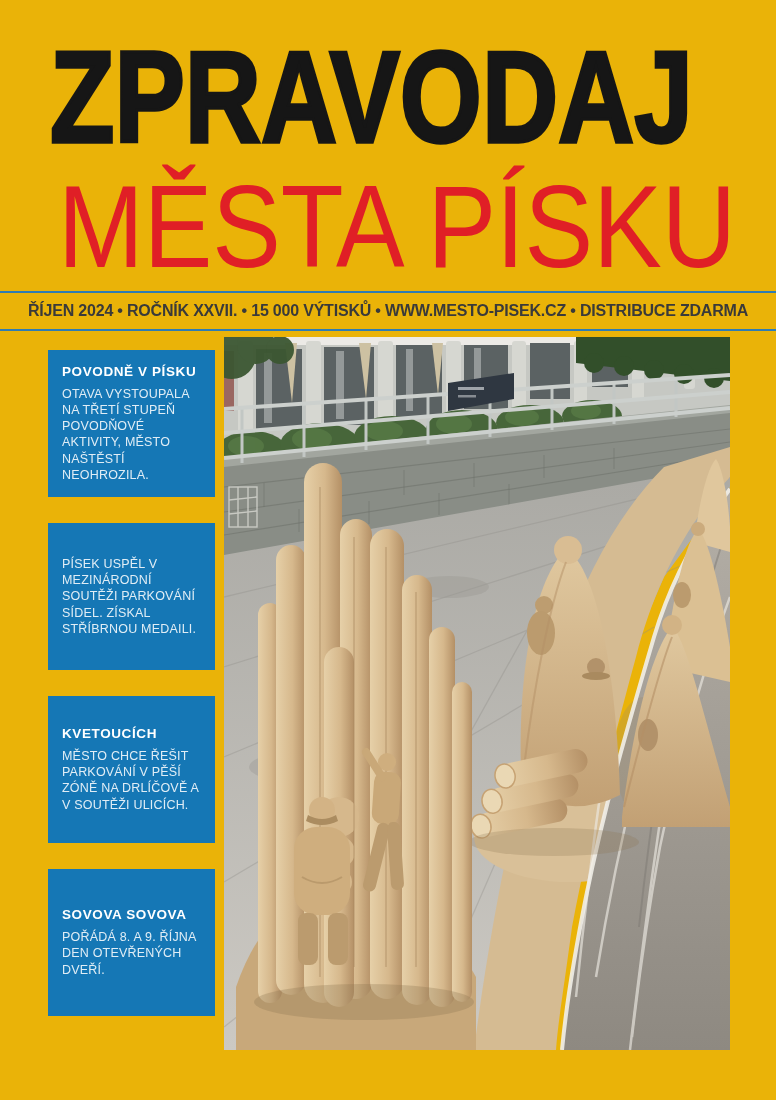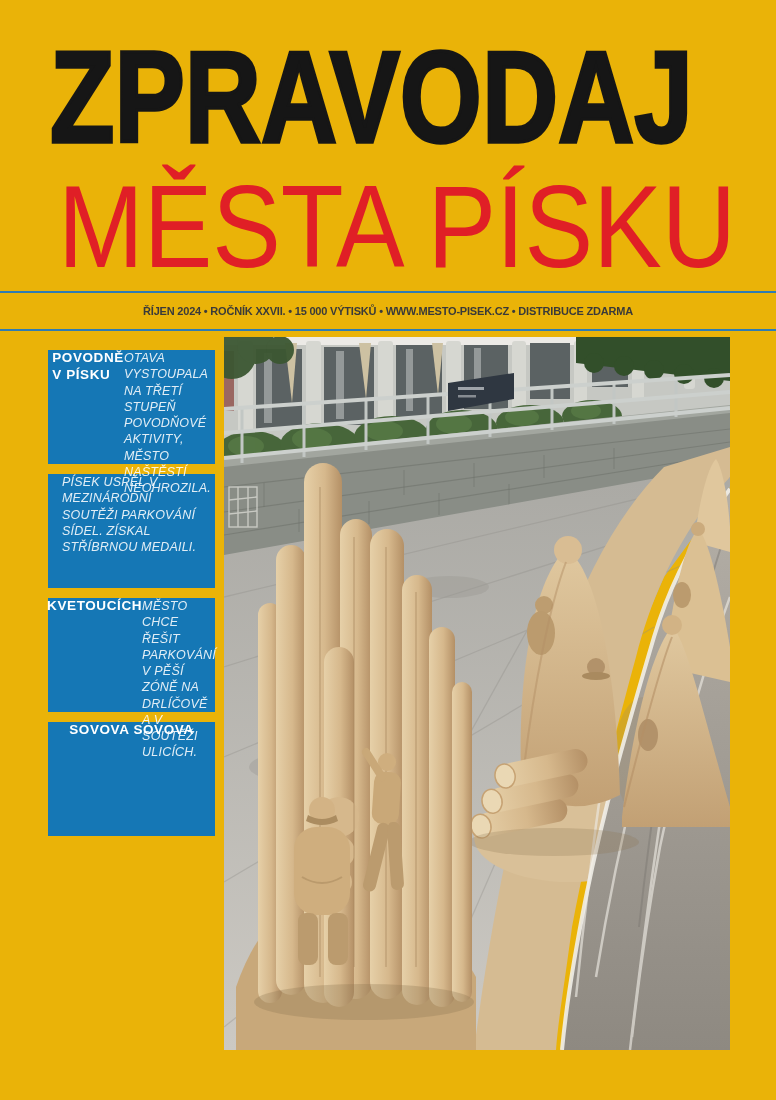--- a/index.html
+++ b/index.html
@@ -7,35 +7,35 @@
     position:relative;width:776px;height:1100px;background:#eab308;overflow:hidden;
     font-family:"Liberation Sans",sans-serif;
   }
   .masthead{position:absolute;top:0;left:0;}
   .issue-bar{
     position:absolute;top:291px;left:0;width:776px;height:40px;box-sizing:border-box;
     border-top:2px solid #2f7cb3;border-bottom:2px solid #2f7cb3;
     display:flex;align-items:center;justify-content:center;
   }
   .issue-bar span{
-    color:#3a3a3a;font-size:11px;font-weight:bold;letter-spacing:-0.2px;white-space:nowrap;
+    color:#3a3a3a;font-size:16px;font-weight:bold;letter-spacing:-0.2px;white-space:nowrap;
   }
   .teaser-col{position:absolute;top:350px;left:48px;width:167px;}
   .teaser{
-    width:167px;height:114px;background:#1577b5;margin-bottom:10px;
+    width:167px;height:147px;background:#1577b5;margin-bottom:26px;
     box-sizing:border-box;padding:0 14px;
-    display:flex;flex-direction:row;justify-content:center;
+    display:flex;flex-direction:column;justify-content:center;
   }
   .teaser h2{
     margin:0 0 5px 0;color:#ffffff;font-size:13.5px;font-weight:bold;
     letter-spacing:0.6px;line-height:1.25;
   }
   .teaser p{
     margin:0;color:rgba(255,255,255,0.87);font-size:12.5px;font-weight:normal;
-    line-height:1.3;letter-spacing:0.2px;font-style:italic;
+    line-height:1.3;letter-spacing:0.2px;
   }
   .photo{
     position:absolute;top:337px;left:224px;width:506px;height:713px;overflow:hidden;
   }
 </style>
 </head>
 <body>
 
 <div class="page">
 
@@ -59,20 +59,21 @@
       <p>PÍSEK USPĚL V MEZINÁRODNÍ SOUTĚŽI PARKOVÁNÍ SÍDEL. ZÍSKAL STŘÍBRNOU MEDAILI.</p>
     </div>
 
     <div class="teaser">
       <h2>KVETOUCÍCH</h2>
       <p>MĚSTO CHCE ŘEŠIT PARKOVÁNÍ V PĚŠÍ ZÓNĚ NA DRLÍČOVĚ A V SOUTĚŽI ULICÍCH.</p>
     </div>
 
     <div class="teaser">
       <h2>SOVOVA SOVOVA</h2>
+      <p>POŘÁDÁ 8. A 9. ŘÍJNA DEN OTEVŘENÝCH DVEŘÍ.</p>
     </div>
 
   </div>
 
   <div class="photo">
     <svg width="506" height="713" viewBox="0 0 506 713" preserveAspectRatio="none">
       <defs>
         <linearGradient id="sandCol" x1="0" y1="0" x2="1" y2="0">
           <stop offset="0" stop-color="#e6d0a8"></stop>
             <stop offset="0.55" stop-color="#d6b88c"></stop>

